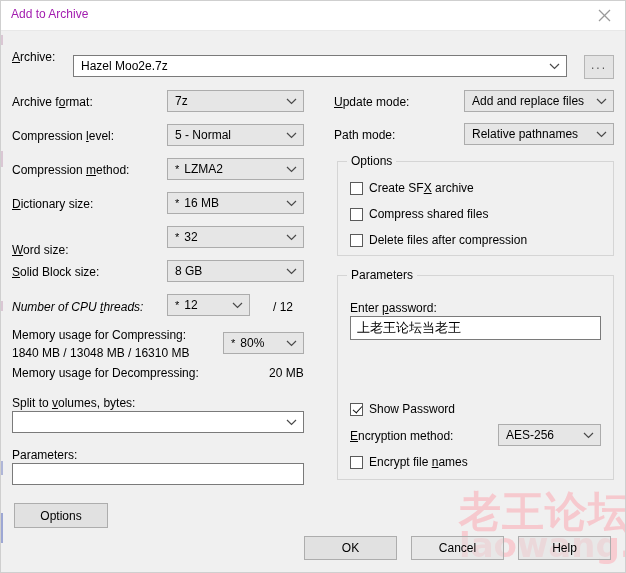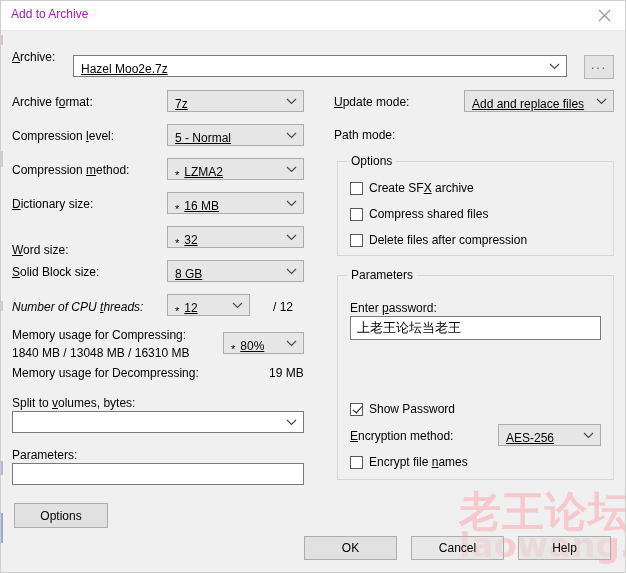--- a/index.html
+++ b/index.html
@@ -63,27 +63,26 @@
   }
   .lbl u { text-decoration: underline; }
 
   .combo {
     position: absolute;
     box-sizing: border-box;
     height: 22px;
     background: #e6e6e6;
     border: 1px solid #acacac;
     display: flex;
-    align-items: flex-end;
+    align-items: center;
     padding: 0 0 0 7px;
     font-size: 12px;
     color: #000;
     white-space: nowrap;
     overflow: hidden;
-    text-decoration: underline;
   }
   .combo .star { margin-right: 5px; font-size: 11px; line-height: 8px; }
   .combo .arrow {
     position: absolute;
     right: 6px; top: 50%;
     transform: translateY(-50%);
   }
   .combo.white {
     background: #ffffff;
     border: 1px solid #7a7a7a;
@@ -302,21 +301,21 @@
     <span class="star">*</span>
     <span>80%</span>
     <span class="arrow">
       <svg width="11" height="7" viewBox="0 0 11 7">
           <path d="M1 1 L5.5 5.5 L10 1" stroke="#4a4a4a" stroke-width="1.2" fill="none"></path>
         </svg>
     </span>
   </div>
 
   <div class="lbl" style="left:11px; top:365px;">Memory usage for Decompressing:</div>
-  <div class="lbl" style="left:268px; top:365px;">19 MB</div>
+  <div class="lbl" style="left:268px; top:365px;">20 MB</div>
 
   <div class="lbl" style="left:11px; top:395px;">Split to <u>v</u>olumes, bytes:</div>
   <div class="combo white" style="left:11px; top:410px; width:292px;">
     <span></span>
     <span class="arrow">
       <svg width="11" height="7" viewBox="0 0 11 7">
           <path d="M1 1 L5.5 5.5 L10 1" stroke="#4a4a4a" stroke-width="1.2" fill="none"></path>
         </svg>
     </span>
   </div>
@@ -330,20 +329,28 @@
   <div class="combo" style="left:463px; top:89px; width:150px;">
     <span>Add and replace files</span>
     <span class="arrow">
       <svg width="11" height="7" viewBox="0 0 11 7">
           <path d="M1 1 L5.5 5.5 L10 1" stroke="#4a4a4a" stroke-width="1.2" fill="none"></path>
         </svg>
     </span>
   </div>
 
   <div class="lbl" style="left:333px; top:127px;">Path mode:</div>
+  <div class="combo" style="left:463px; top:122px; width:150px;">
+    <span>Relative pathnames</span>
+    <span class="arrow">
+      <svg width="11" height="7" viewBox="0 0 11 7">
+          <path d="M1 1 L5.5 5.5 L10 1" stroke="#4a4a4a" stroke-width="1.2" fill="none"></path>
+        </svg>
+    </span>
+  </div>
 
   <div class="group" style="left:336px; top:160px; width:277px; height:95px;">
     <div class="group-label">Options</div>
   </div>
   <div class="cbrow" style="left:349px; top:180px;">
     <span class="cbox"></span>
     <span>Create SF<u>X</u> archive</span>
   </div>
   <div class="cbrow" style="left:349px; top:206px;">
     <span class="cbox"></span>

